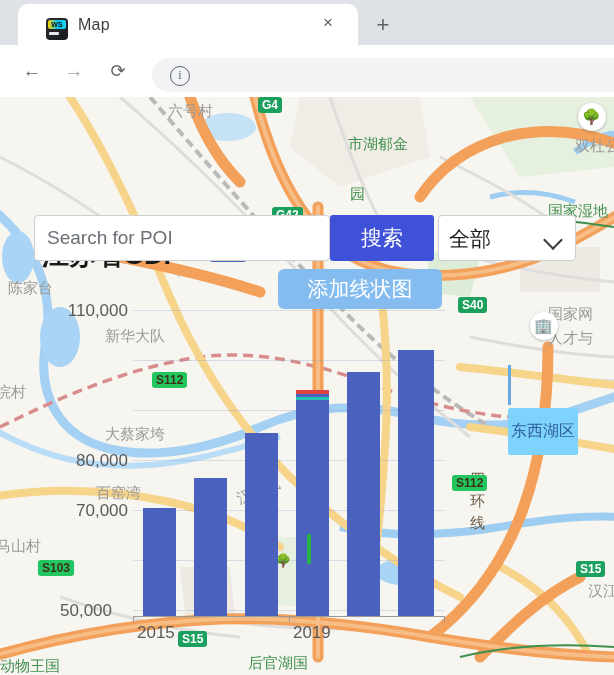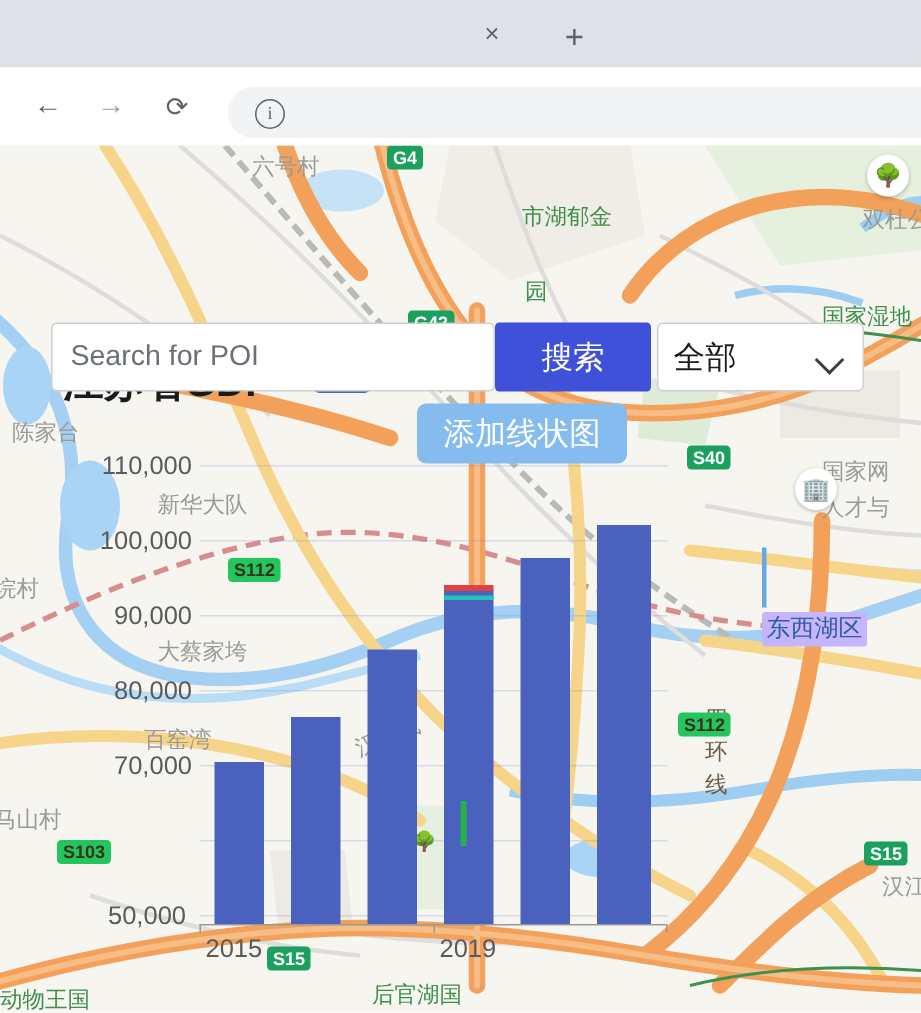--- a/index.html
+++ b/index.html
@@ -82,22 +82,22 @@
   .lbl-green{color:#3f8f4d;font-size:15px;text-align:center;}
   .lbl-dark{color:#6b5c46;font-size:15px;}
   .shield{
     position:absolute;border-radius:3px;color:#fff;font-size:12px;font-weight:bold;
     padding:1px 4px;white-space:nowrap;
   }
   .sh-yellow{background:#22c55e;color:#3b3118;}
   .sh-green{background:#1ba05e;}
   .sh-red{background:#ef3b3b;}
   .district-tag{
-    position:absolute;background:#c4b5fd;color:#2f5f9e;font-size:16px;
-    padding:1px 3px;border-radius:2px;white-space:nowrap;
+    position:absolute;background:#7dd3fc;color:#2f5f9e;font-size:16px;
+    padding:13px 3px;border-radius:2px;white-space:nowrap;
   }
   .poi-pin{
     position:absolute;width:28px;height:28px;border-radius:50%;
     background:#fff;box-shadow:0 1px 3px rgba(0,0,0,.25);
     display:flex;align-items:center;justify-content:center;font-size:15px;
   }
 
   
   .searchbar{position:absolute;left:34px;top:118px;height:46px;z-index:30;}
   .search-input{
@@ -126,21 +126,21 @@
     transform:rotate(45deg);pointer-events:none;
   }
 
   .chartbtn{
     position:absolute;top:172px;height:40px;box-sizing:border-box;
     background:#85bcef;color:#fff;border:none;border-radius:6px;
     font-size:21px;cursor:pointer;z-index:30;
     font-family:"Liberation Sans","DejaVu Sans",sans-serif;
   }
   .btn-bar{left:34px;width:222px;}
-  .btn-line{left:278px;width:140px;}
+  .btn-line{left:278px;width:164px;}
 
   
   .chart{position:absolute;left:0;top:0;width:614px;height:578px;z-index:20;pointer-events:none;}
   .chart-title{
     position:absolute;left:42px;top:140px;font-size:27px;font-weight:bold;color:#1a1a1a;
     white-space:nowrap;
   }
   .legend-swatch{
     position:absolute;left:209px;top:146px;width:38px;height:19px;border-radius:4px;background:#4a62bd;
   }
@@ -160,20 +160,27 @@
   .bar-accent-green{position:absolute;width:4px;background:#27b34a;}
 </style>
 </head>
 <body>
 
 <div class="app">
 
   <div class="chrome">
 
     <div class="tabstrip">
+      <div class="tab">
+        <div class="tab-favicon">
+          <div class="ws">WS</div>
+          <div class="bar"></div>
+        </div>
+        <div class="tab-title">Map</div>
+      </div>
       <div class="tab-close">×</div>
       <div class="newtab">+</div>
     </div>
 
     <div class="toolbar">
       <div class="nav-btn nav-back">←</div>
       <div class="nav-btn nav-fwd">→</div>
       <div class="nav-btn nav-reload">⟳</div>
     </div>
     <div class="omnibox"></div>
@@ -296,25 +303,23 @@
 
       <div class="gridline" style="top:213px"></div>
       <div class="gridline" style="top:263px"></div>
       <div class="gridline" style="top:313px"></div>
       <div class="gridline" style="top:363px"></div>
       <div class="gridline" style="top:413px"></div>
       <div class="gridline" style="top:463px"></div>
       <div class="gridline" style="top:513px"></div>
 
       <div class="ytick" style="left:36px;top:204px">110,000</div>
-      <div class="ytick" style="left:36px;top:254px">100,000</div>
-      <div class="ytick" style="left:36px;top:304px">90,000</div>
       <div class="ytick" style="left:36px;top:354px">80,000</div>
       <div class="ytick" style="left:36px;top:404px">70,000</div>
-      <div class="ytick" style="left:32px;top:504px">50,000</div>
+      <div class="ytick" style="left:20px;top:504px">50,000</div>
 
       <div class="bar" style="left:143px;top:411px;width:33px;height:108px"></div>
       <div class="bar" style="left:194px;top:381px;width:33px;height:138px"></div>
       <div class="bar" style="left:245px;top:336px;width:33px;height:183px"></div>
       <div class="bar" style="left:296px;top:296px;width:33px;height:223px"></div>
       <div class="bar" style="left:347px;top:275px;width:33px;height:244px"></div>
       <div class="bar" style="left:398px;top:253px;width:36px;height:266px"></div>
 
       <div class="bar-accent-red" style="left:296px;top:293px;width:33px"></div>
       <div class="bar-accent-teal" style="left:296px;top:300px;width:33px"></div>

